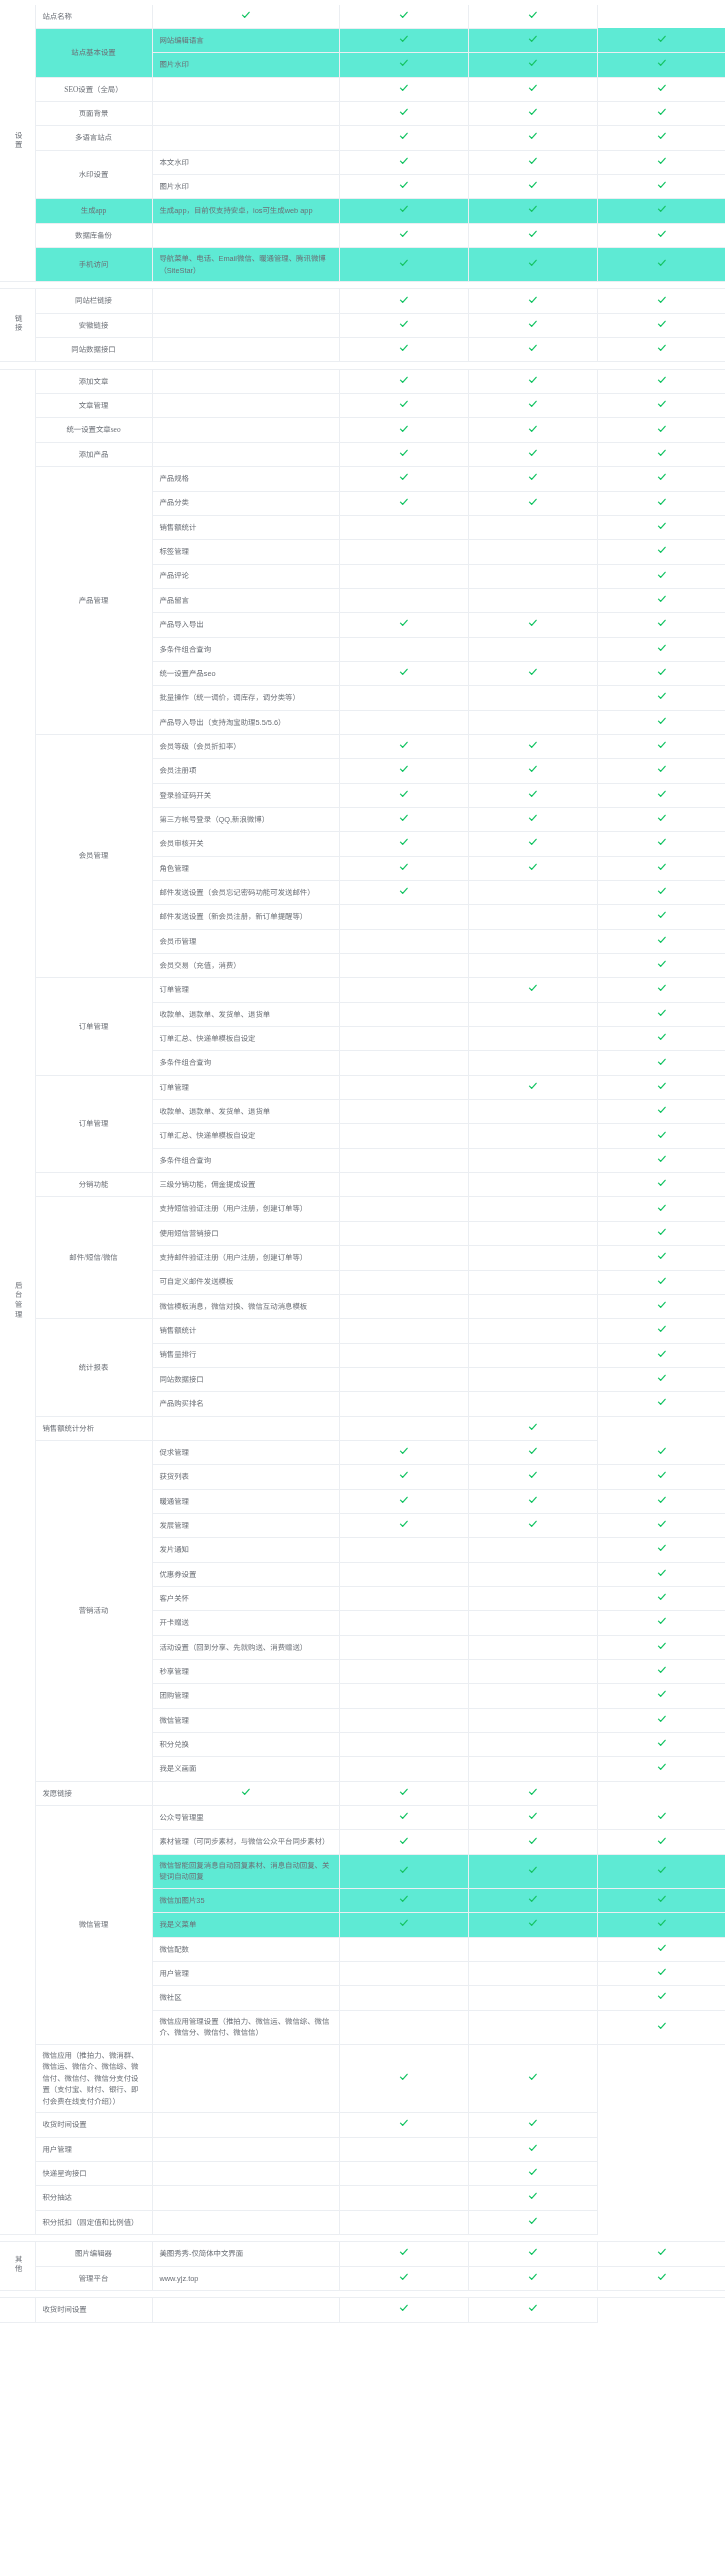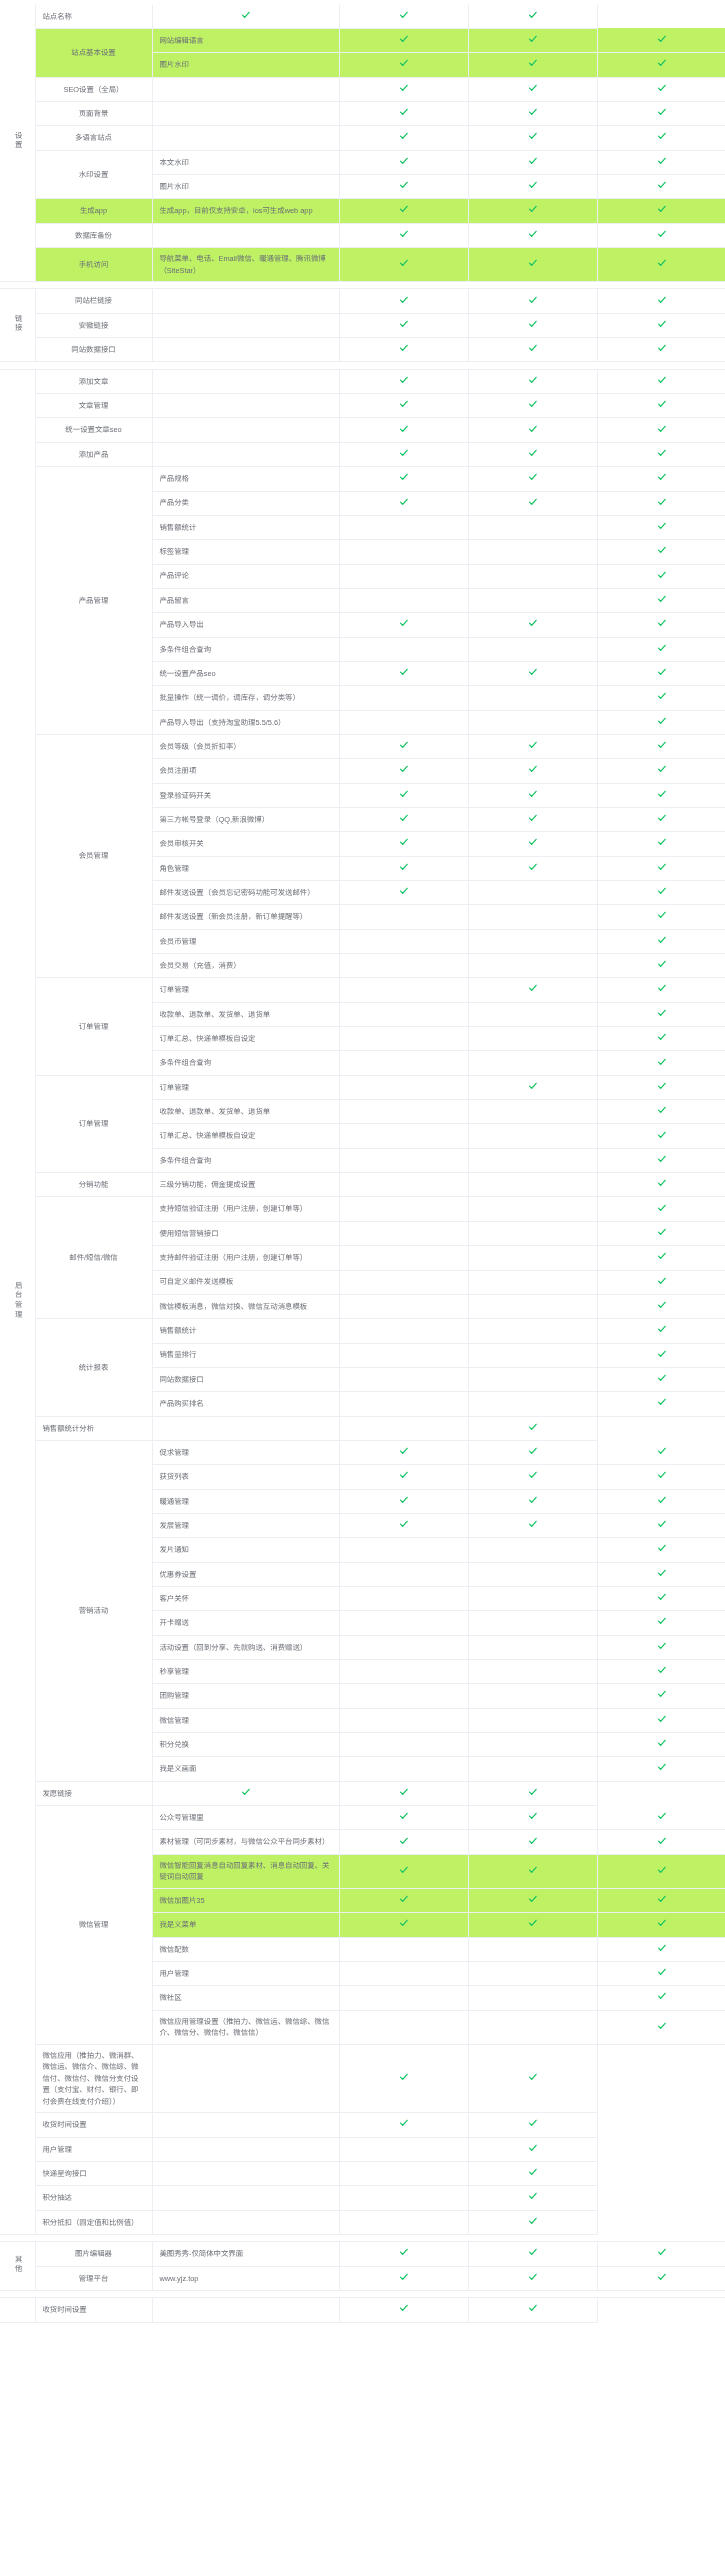--- a/index.html
+++ b/index.html
@@ -53,31 +53,32 @@
   td.sec .vtxt{
     display:inline-block;
     writing-mode:vertical-rl;
     text-orientation:upright;
     letter-spacing:2.3px;
     line-height:1.1;
   }
   td.grp{
     text-align:center;
     color:#6b6f76;
+    font-family:Liberation Serif, serif;
   }
   td.ft{
     text-align:left;
     color:#6b6f76;
     padding-left:10.3px;
   }
   td.pk{
     text-align:center;
     padding:5.1px 2.3px;
   }
-  tr.hl td{ background:#bef264; }
+  tr.hl td{ background:#5eead4; }
 
   
   tr.gap td{
     background:#ffffff;
     border-right:none;
     border-bottom:0.6px solid #ebeef2;
     height:6.3px;
     padding:0;
   }
 

